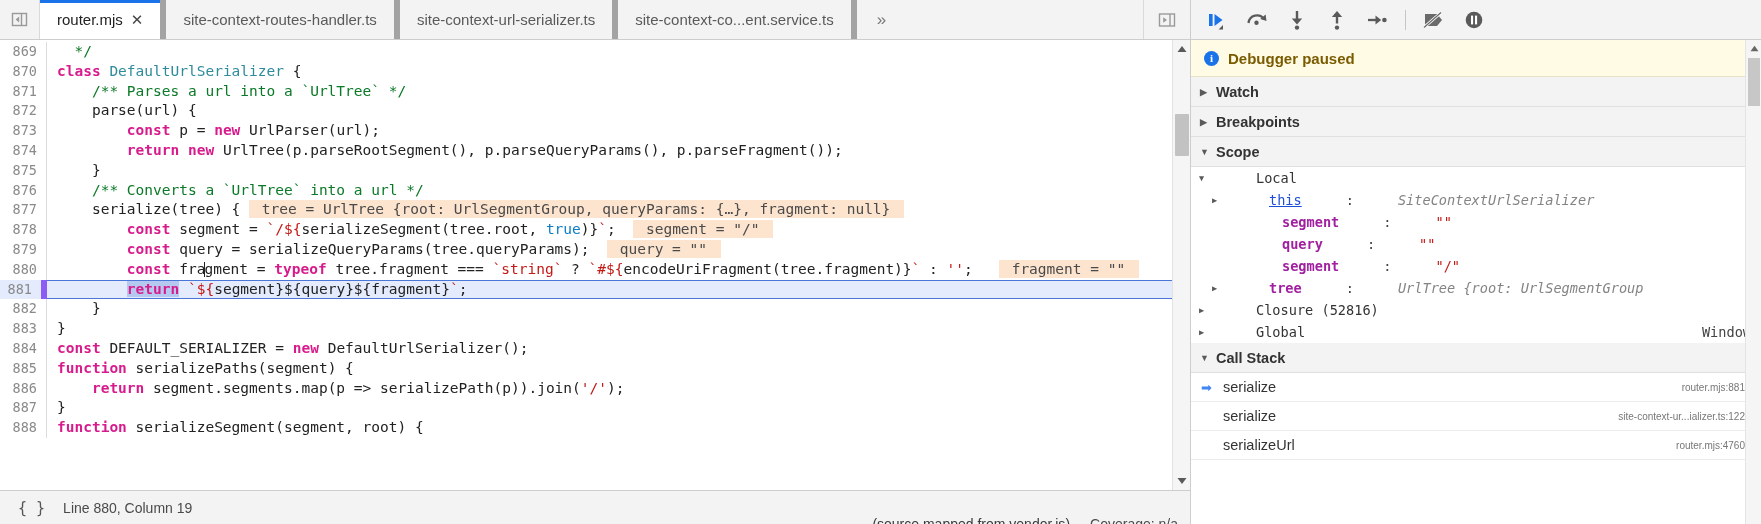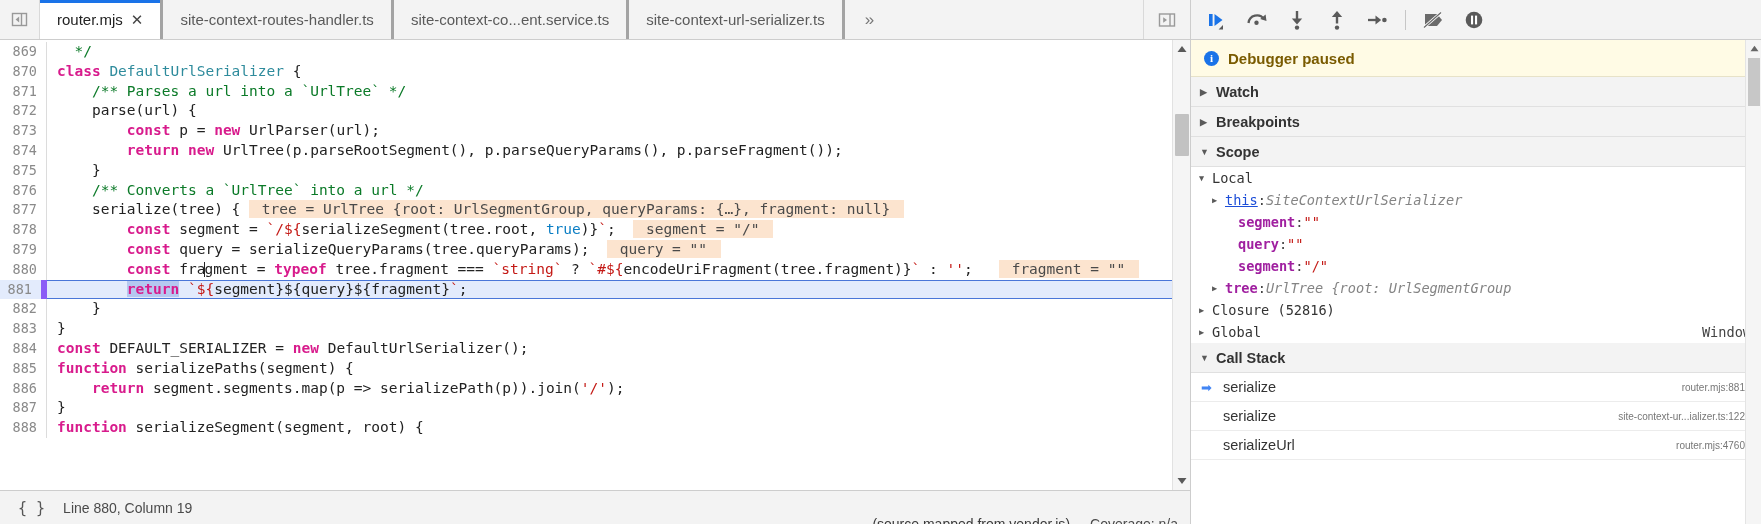--- a/index.html
+++ b/index.html
@@ -19,21 +19,21 @@
     height: 40px; min-height:40px; display: flex; align-items: stretch;
     background: #f3f3f3; border-bottom: 1px solid #cdcdcd; position:relative;
   }
   .nav-back-btn {
     width: 40px; display:flex; align-items:center; justify-content:center;
     border-right: 1px solid #d9d9d9; cursor: pointer;
   }
   .tab {
     display: flex; align-items: center; gap: 8px;
     padding: 0 17px; font-size: 15px; color: #5a5a5a;
-    border-right: 3px solid #a3a3a3; cursor: pointer; white-space: nowrap;
+    border-right: 6px solid #a3a3a3; cursor: pointer; white-space: nowrap;
     position:relative; background:#f3f3f3;
   }
   .tab.active {
     background: #fff; color: #222;
   }
   .tab.active::before{
     content:""; position:absolute; left:0; right:0; top:0; height:3px; background:#1a73e8;
   }
   .tab .close-x { font-size: 15px; color:#444; line-height:1; }
   .tab-more {
@@ -132,21 +132,21 @@
 
   .sec-header {
     height: 30px; display:flex; align-items:center; gap:7px; padding-left: 9px;
     background:#f3f3f3; border-bottom:1px solid #e0e0e0; font-size:14.5px; color:#333; cursor:pointer;font-weight:bold;
   }
   .tri { font-size: 9px; color:#5a5a5a; width:9px; display:inline-block; }
   .tri.r::before { content:"\25B6"; }
   .tri.d::before { content:"\25BC"; }
 
   .scope-list { font-family:"DejaVu Sans Mono","Liberation Mono",monospace; font-size:13.6px; }
-  .srow { height: 22px; display:flex; align-items:center; white-space:nowrap; overflow:hidden; cursor:pointer; }
+  .srow { height: 22px; display:flex; align-items:center; white-space:nowrap; overflow:hidden; cursor:pointer;gap:44px; }
   .srow .tri { font-size:8.5px; margin-right:4px; }
   .ind1 { padding-left: 8px; }
   .ind2 { padding-left: 21px; }
   .ind3 { padding-left: 34px; }
   .nm-plain { color:#333; }
   .nm-prop  { color:#a020a0; font-weight:bold; }
   .nm-this  { color:#1d4ed8;text-decoration:underline; }
   .val-str  { color:#c41a16; }
   .val-obj  { color:#848484;font-style:italic; }
   .val-right{ margin-left:auto; padding-right:10px; color:#444; }
@@ -181,24 +181,24 @@
       </div>
 
       <div class="tab active">
         <span>router.mjs</span>
         <span class="close-x">✕</span>
       </div>
       <div class="tab">
         <span>site-context-routes-handler.ts</span>
       </div>
       <div class="tab">
+        <span>site-context-url-serializer.ts</span>
+      </div>
+      <div class="tab">
         <span>site-context-co...ent.service.ts</span>
-      </div>
-      <div class="tab">
-        <span>site-context-url-serializer.ts</span>
       </div>
       <div class="tab-more">
         <span>»</span>
       </div>
 
       <div class="tab tabstrip-spacer" style="padding:0;"></div>
 
       <div class="tab-right-btn">
         <svg width="18" height="18" viewBox="0 0 18 18">
           <rect x="1.5" y="3" width="15" height="12" fill="none" stroke="#9a9a9a" stroke-width="1.4"></rect>

